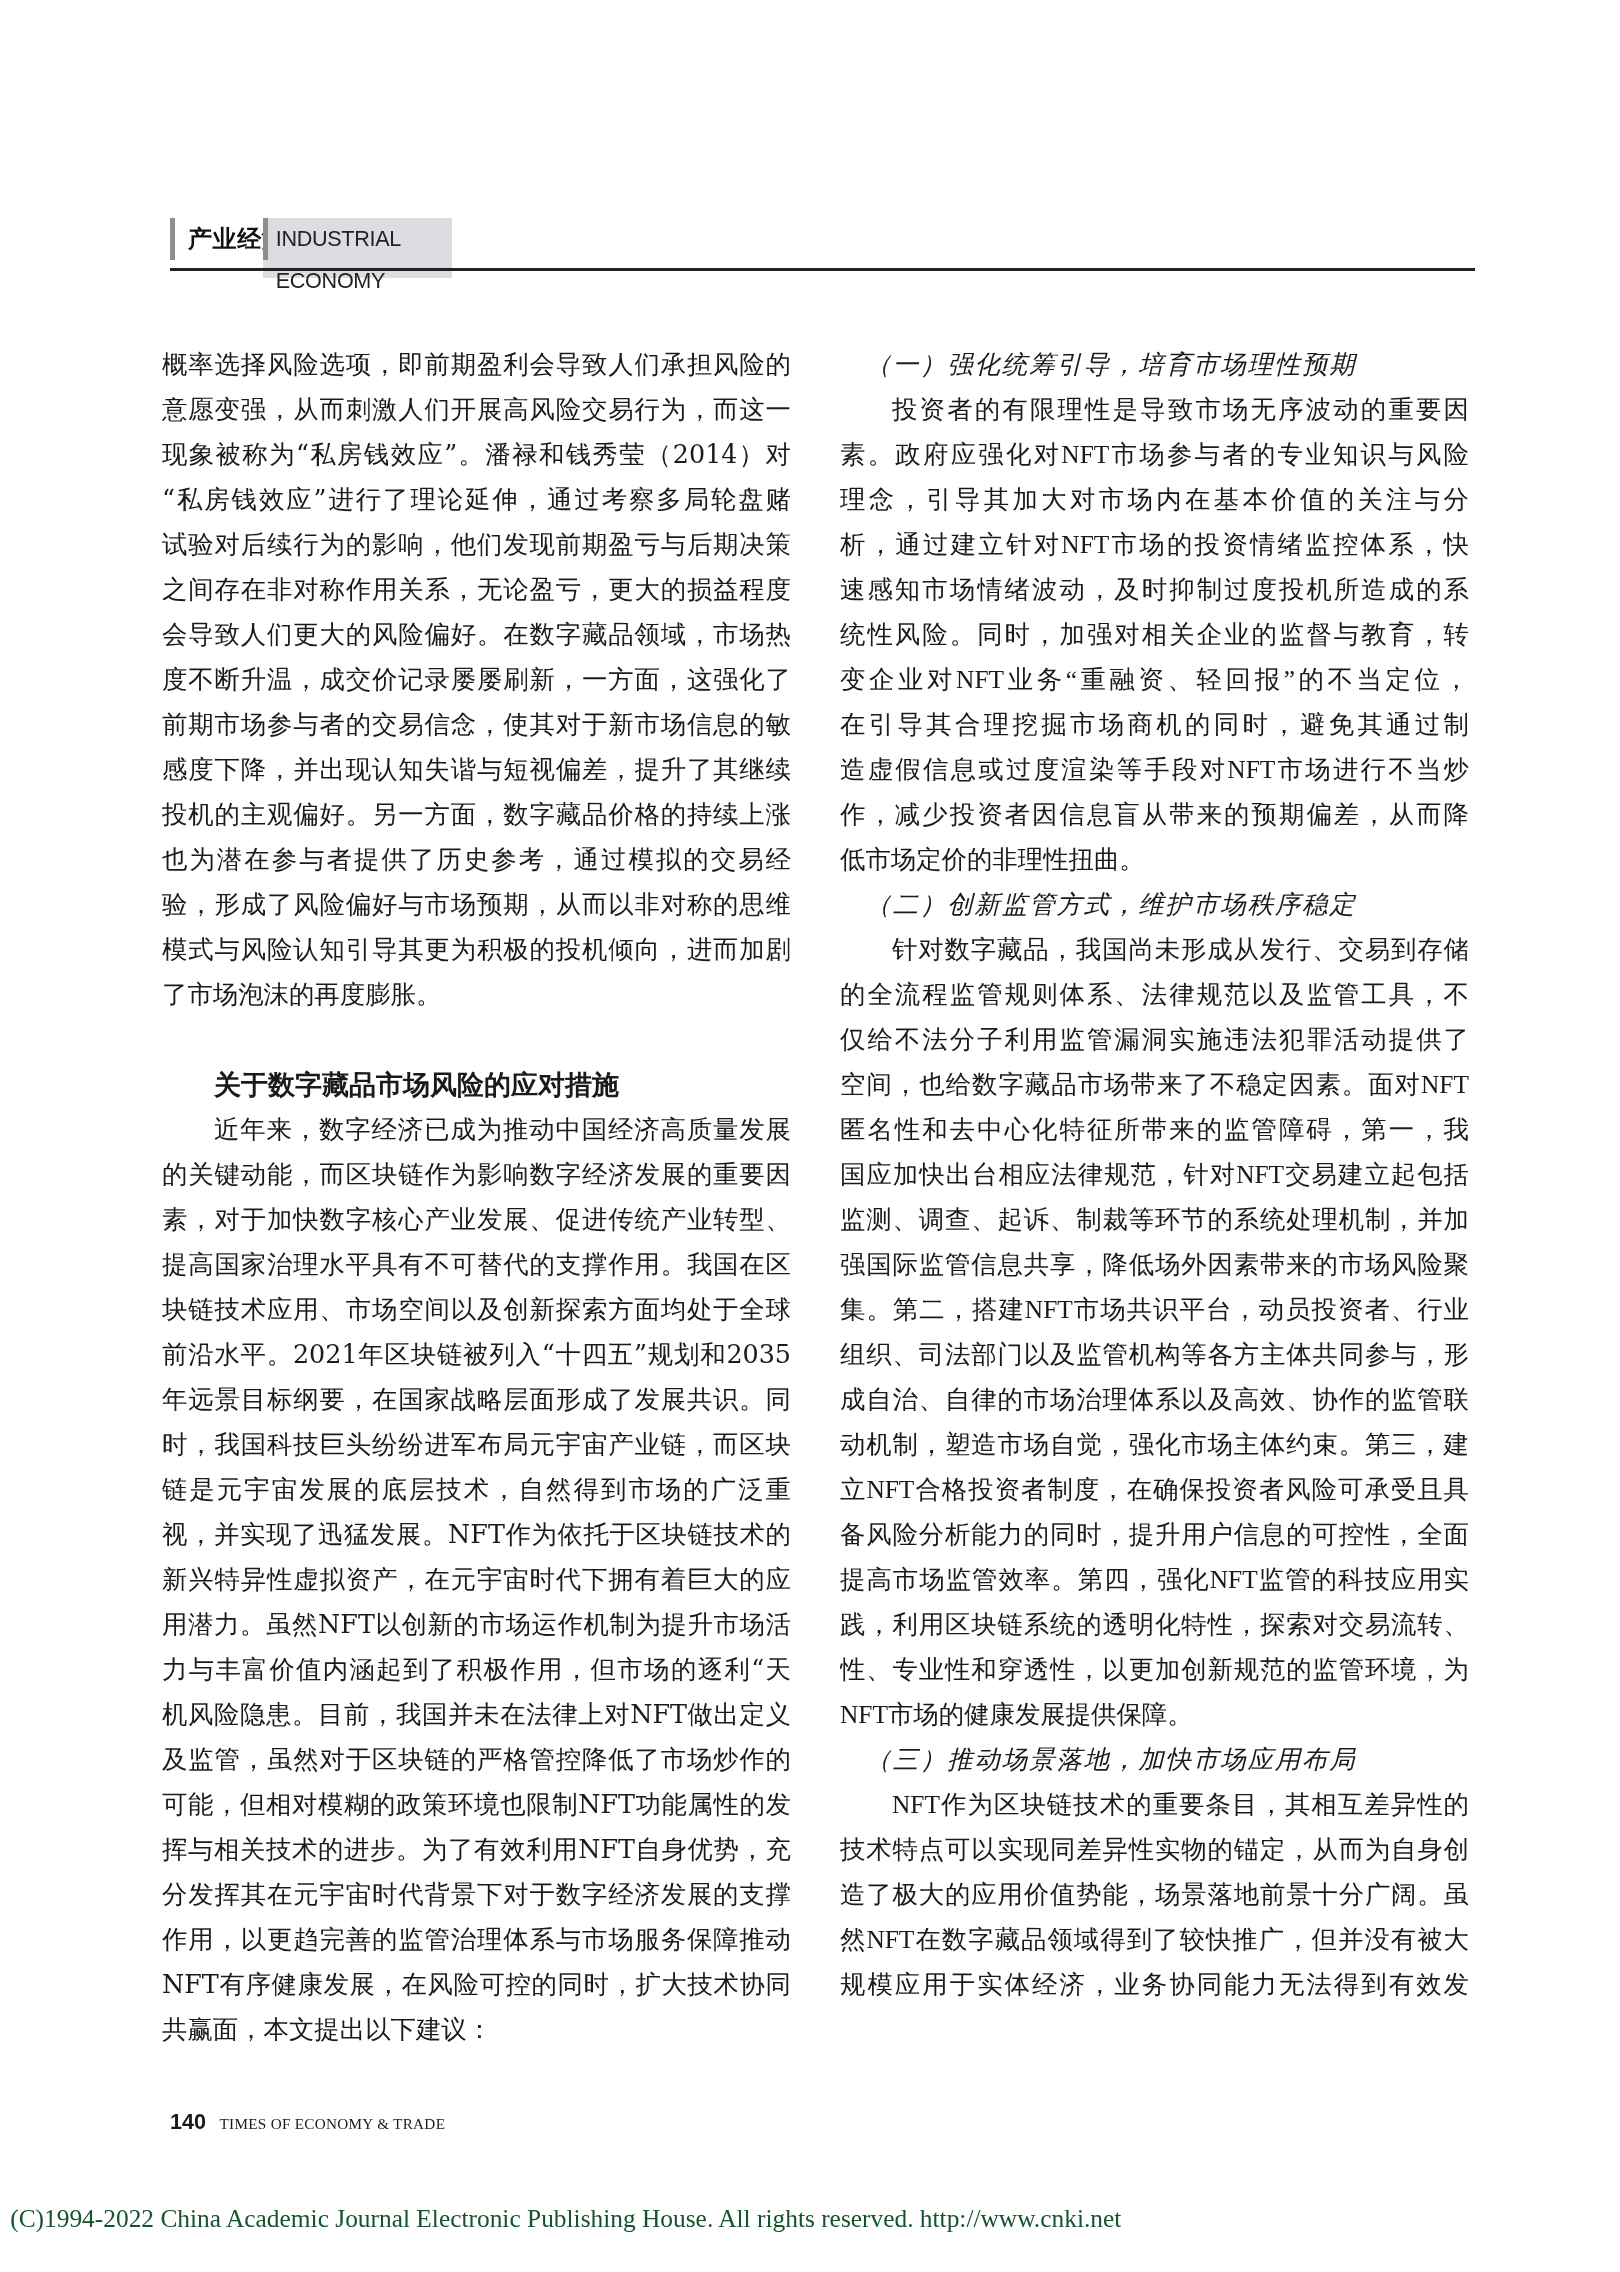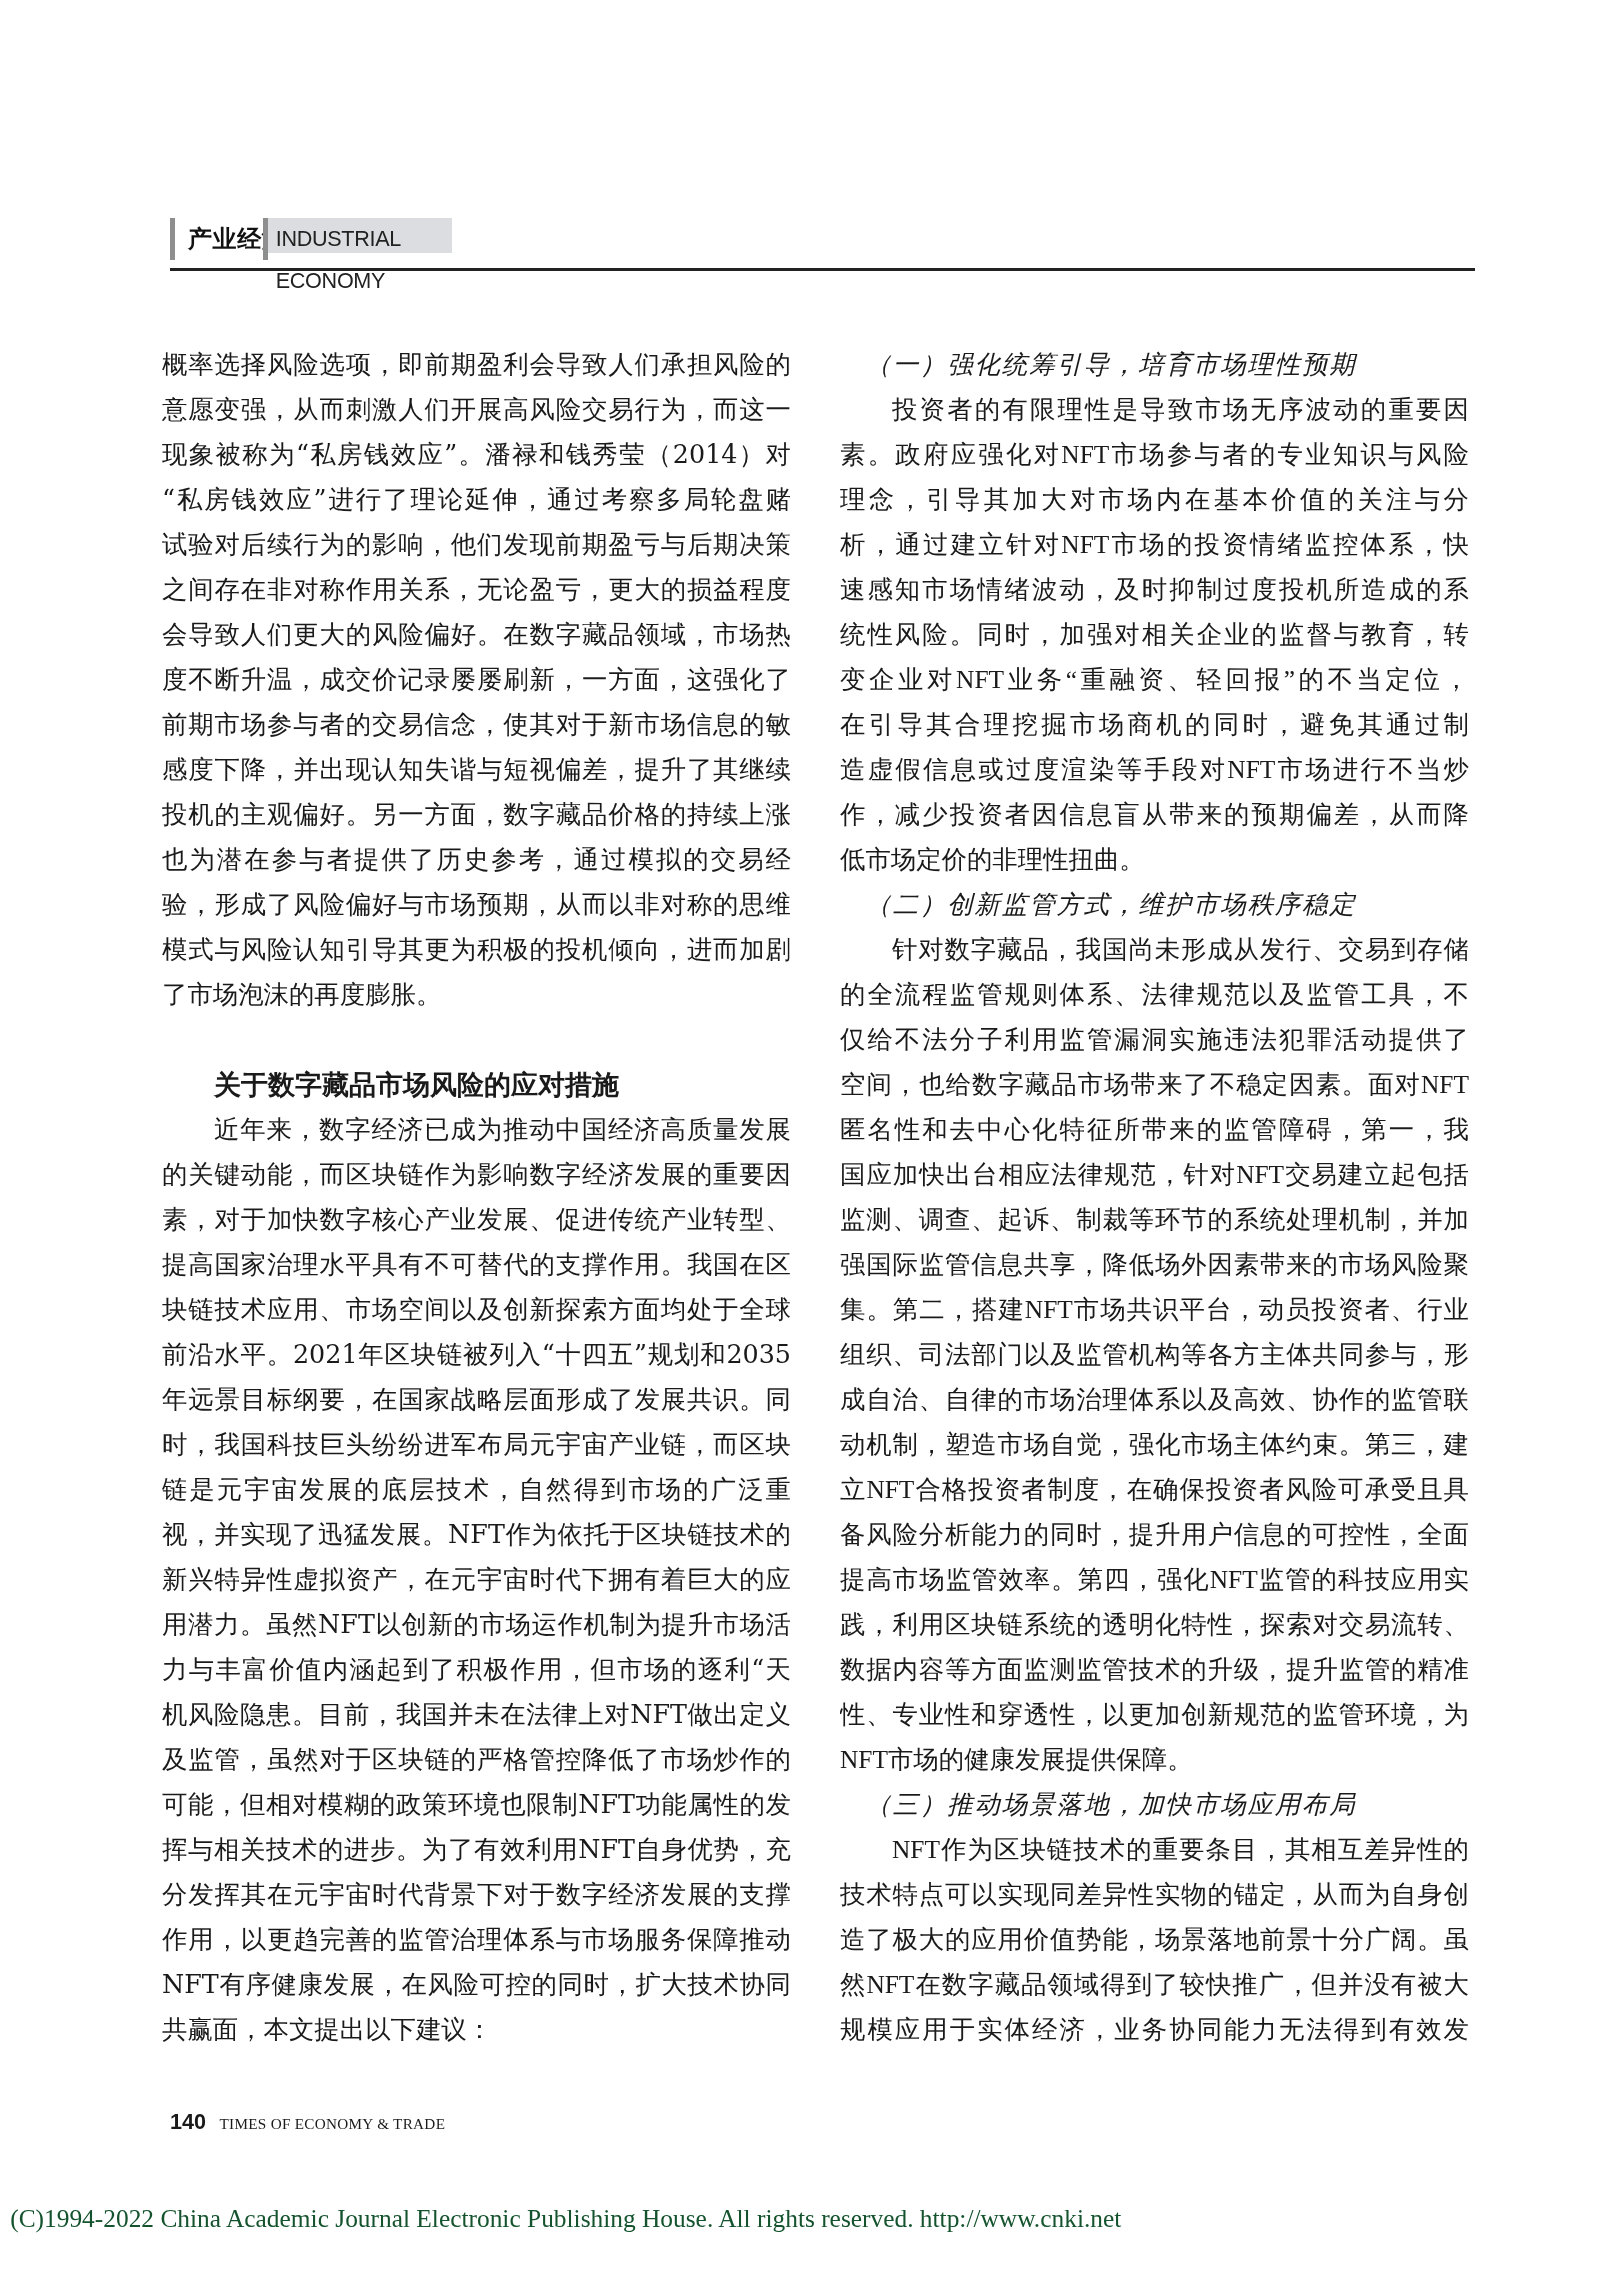--- a/index.html
+++ b/index.html
@@ -9,21 +9,21 @@
     color: #1a1a1a;
   }
   .header { position: absolute; left: 170px; top: 218px; width: 1305px; height: 56px; }
   .header .bar-left { position: absolute; left: 0; top: 0; width: 5.1px; height: 42px; background: #8e8e8e; }
   .header .cn-title {
     position: absolute; left: 18px; top: 1.9px; height: 38px; line-height: 38px;
     font-family: "DejaVu Sans", sans-serif; font-weight: bold; font-size: 24px; color: #111;
     letter-spacing: 0.6px;
   }
   .header .en-box {
-    position: absolute; left: 93px; top: 0; width: 189px; height: 35px; background: #dcdde0;
+    position: absolute; left: 93px; top: 0; width: 189px; height: 60px; background: #dcdde0;
   }
   .header .en-box .bar { position: absolute; left: 0; top: 0; width: 5.1px; height: 42px; background: #8e8e8e; }
   .header .en-title {
     position: absolute; left: 12.7px; top: 0; height: 42px; line-height: 42px;
     font-family: "Liberation Sans", sans-serif; font-size: 21.6px; color: #222; font-weight: normal;
     letter-spacing: -0.3px;
   }
   .header .rule { position: absolute; left: 0; top: 50px; width: 1305px; height: 3.2px; background: #222; }
 
   .col { position: absolute; top: 342px; width: 629px; }
@@ -128,21 +128,20 @@
     <div class="line">监测、调查、起诉、制裁等环节的系统处理机制，并加</div>
     <div class="line">强国际监管信息共享，降低场外因素带来的市场风险聚</div>
     <div class="line">集。第二，搭建NFT市场共识平台，动员投资者、行业</div>
     <div class="line">组织、司法部门以及监管机构等各方主体共同参与，形</div>
     <div class="line">成自治、自律的市场治理体系以及高效、协作的监管联</div>
     <div class="line">动机制，塑造市场自觉，强化市场主体约束。第三，建</div>
     <div class="line">立NFT合格投资者制度，在确保投资者风险可承受且具</div>
     <div class="line">备风险分析能力的同时，提升用户信息的可控性，全面</div>
     <div class="line">提高市场监管效率。第四，强化NFT监管的科技应用实</div>
     <div class="line">践，利用区块链系统的透明化特性，探索对交易流转、</div>
-    <div class="line">数据内容等方面监测监管技术的升级，提升监管的精准</div>
     <div class="line">性、专业性和穿透性，以更加创新规范的监管环境，为</div>
     <div class="line last">NFT市场的健康发展提供保障。</div>
     <div class="sub-title">（三）推动场景落地，加快市场应用布局</div>
     <div class="line indent">NFT作为区块链技术的重要条目，其相互差异性的</div>
     <div class="line">技术特点可以实现同差异性实物的锚定，从而为自身创</div>
     <div class="line">造了极大的应用价值势能，场景落地前景十分广阔。虽</div>
     <div class="line">然NFT在数字藏品领域得到了较快推广，但并没有被大</div>
     <div class="line">规模应用于实体经济，业务协同能力无法得到有效发</div>
   </div>
 

